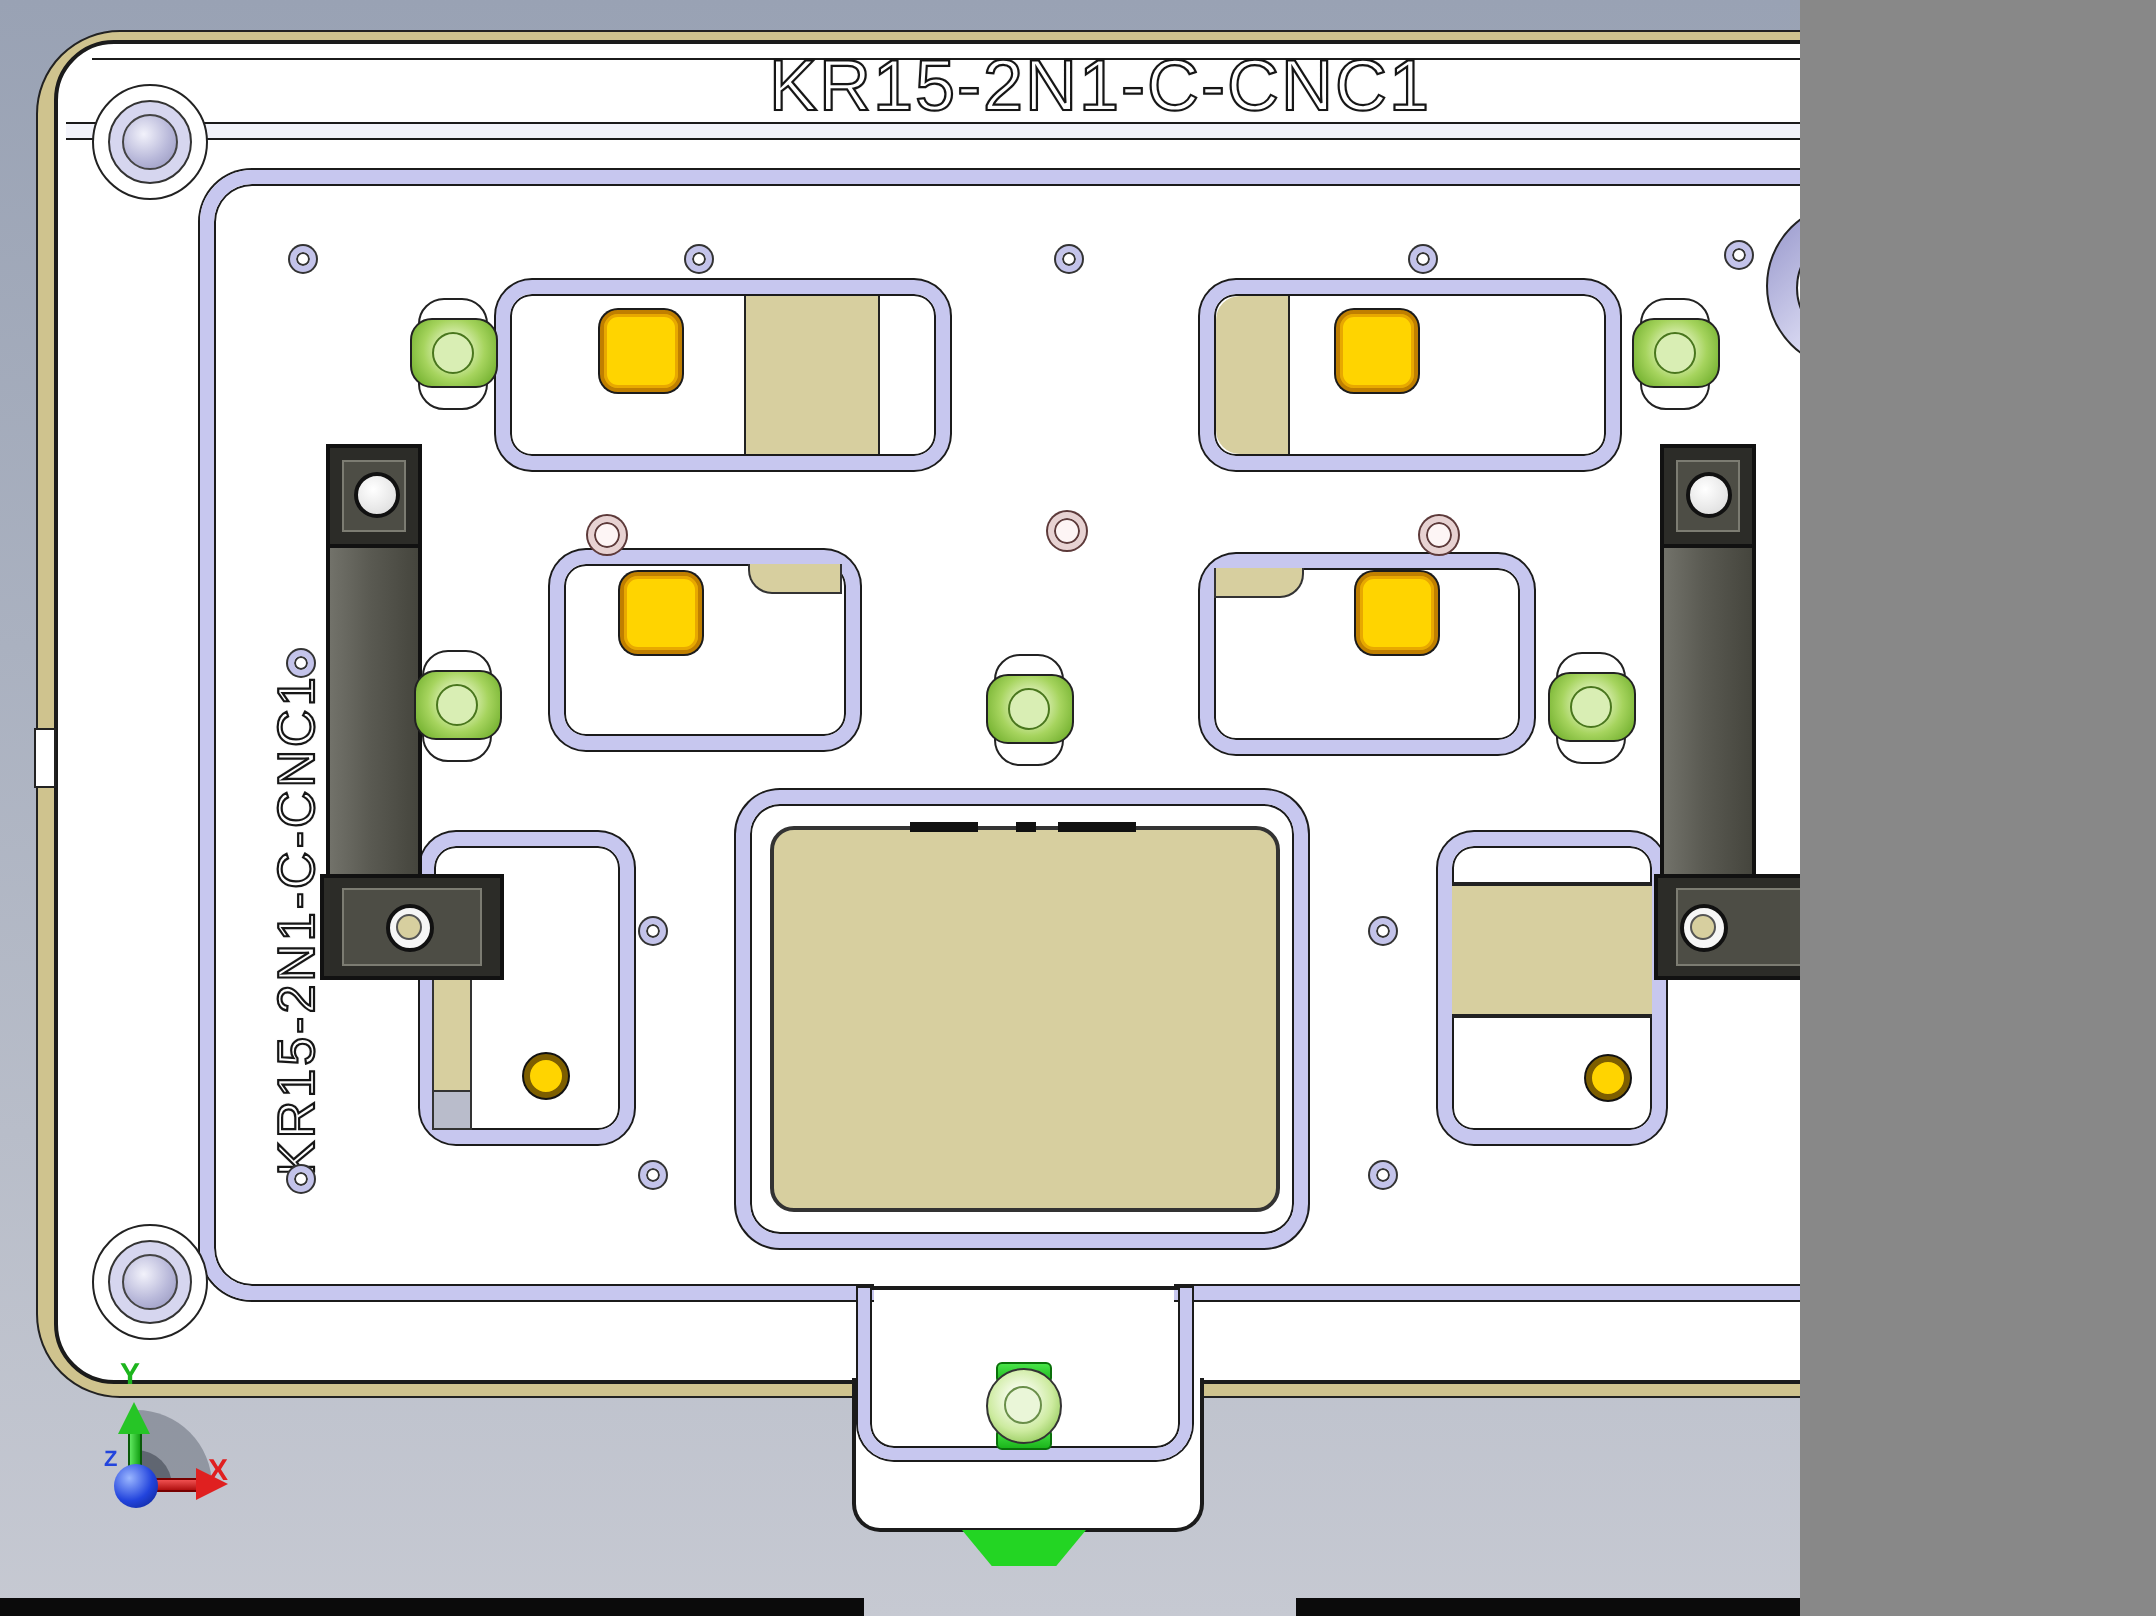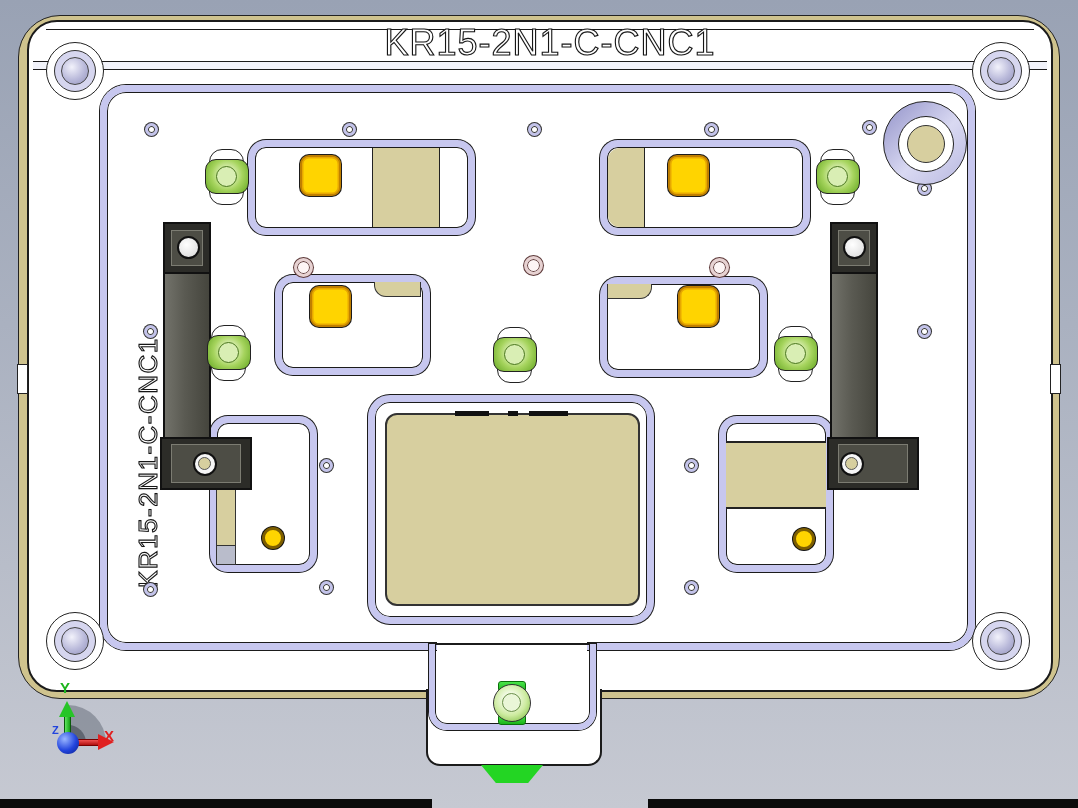--- a/index.html
+++ b/index.html
@@ -1,16 +1,16 @@
 <!DOCTYPE html>
 <html><head>
 <meta charset="utf-8">
 <style>
   html,body{margin:0;padding:0;background:#888;}
-  .stage{position:relative;width:1078px;height:808px;overflow:hidden;
+  .stage{position:relative;width:900px;height:808px;overflow:hidden;
          background:linear-gradient(180deg,#99a2b4 0%,#aab1c0 40%,#c6c9d2 100%);
          font-family:"Liberation Sans",sans-serif;}
   .abs{position:absolute;box-sizing:border-box;}
 
   
   .backplate{left:18px;top:15px;width:1042px;height:684px;background:#cfc38e;
              border:1.5px solid #222;border-radius:42px;}
   .plate{left:27px;top:20px;width:1026px;height:672px;background:#fff;
          border:2px solid #1b1b1b;border-radius:30px;}
   .notch{width:11px;height:30px;background:#fff;border:1px solid #222;}

